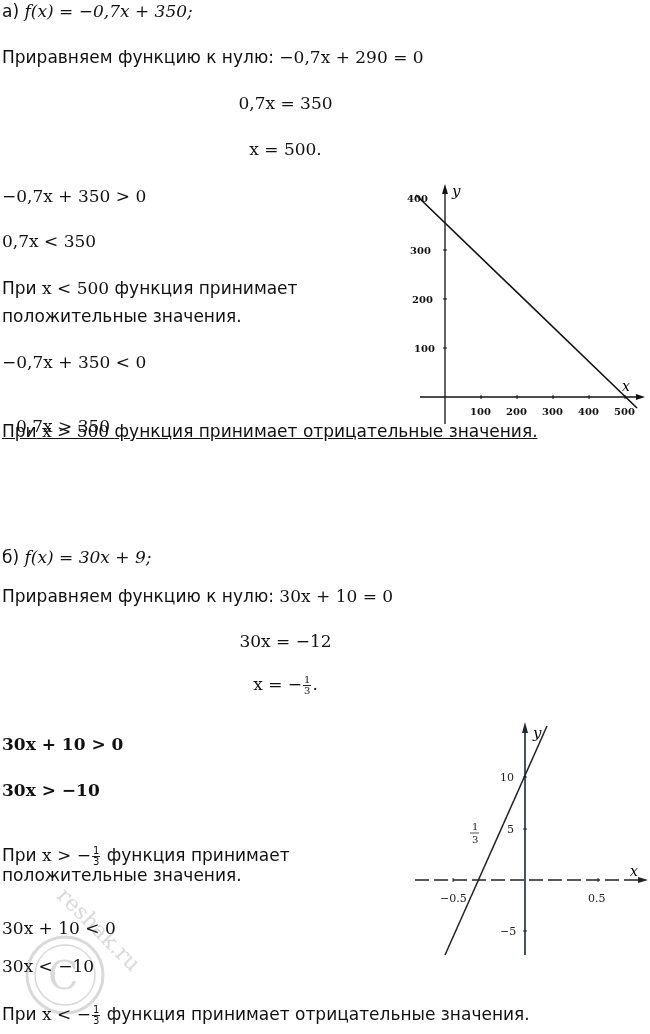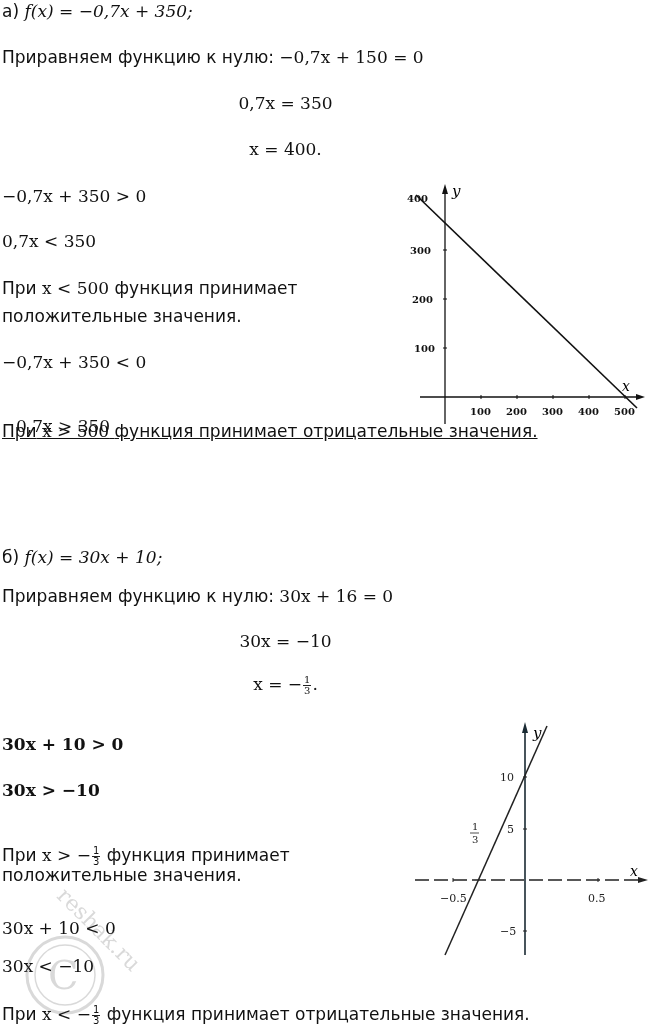--- a/index.html
+++ b/index.html
@@ -31,25 +31,25 @@
 </head>
 <body>
 
 <div class="line" style="top:0px;">
   <span>а)</span>
   <span class="math mi">f(x) = −0,7x + 350;</span>
 </div>
 
 <div class="line" style="top:46px;">
   <span>Приравняем функцию к нулю:</span>
-  <span class="math">−0,7x + 150 = 0</span>
+  <span class="math">−0,7x + 290 = 0</span>
 </div>
 
 <div class="line center math" style="top:92px;">0,7x = 350</div>
-<div class="line center math" style="top:138px;">x = 400.</div>
+<div class="line center math" style="top:138px;">x = 500.</div>
 
 <div class="line math" style="top:185px;">−0,7x + 350 &gt; 0</div>
 <div class="line math" style="top:230px;">0,7x &lt; 350</div>
 
 <div class="line" style="top:277px;">
   <span>При</span>
   <span class="math">x &lt; 500</span>
   <span>функция принимает</span>
 </div>
 <div class="line" style="top:305px;">положительные значения.</div>
@@ -95,29 +95,29 @@
     <text x="412" y="303">200</text>
     <text x="410" y="254">300</text>
     <text x="407" y="202">400</text>
   </g>
 
   <line x1="416" y1="195" x2="637" y2="408" stroke="#111" stroke-width="1.6"></line>
 </svg>
 
 <div class="line" style="top:546px;">
   <span>б)</span>
-  <span class="math mi">f(x) = 30x + 10;</span>
+  <span class="math mi">f(x) = 30x + 9;</span>
 </div>
 
 <div class="line" style="top:585px;">
   <span>Приравняем функцию к нулю:</span>
-  <span class="math">30x + 16 = 0</span>
+  <span class="math">30x + 10 = 0</span>
 </div>
 
-<div class="line center math" style="top:630px;">30x = −10</div>
+<div class="line center math" style="top:630px;">30x = −12</div>
 <div class="line center math" style="top:673px;">
   <span>x = −</span><span class="frac"><span class="num">1</span><span>3</span></span><span>.</span>
 </div>
 
 <div class="line math" style="top:733px;font-weight:bold;">30x + 10 &gt; 0</div>
 <div class="line math" style="top:779px;font-weight:bold;">30x &gt; −10</div>
 
 <div class="line" style="top:828px;margin-top:16px;">
   <span>При</span>
   <span class="math">x &gt; −</span><span class="frac"><span class="num">1</span><span>3</span></span>

